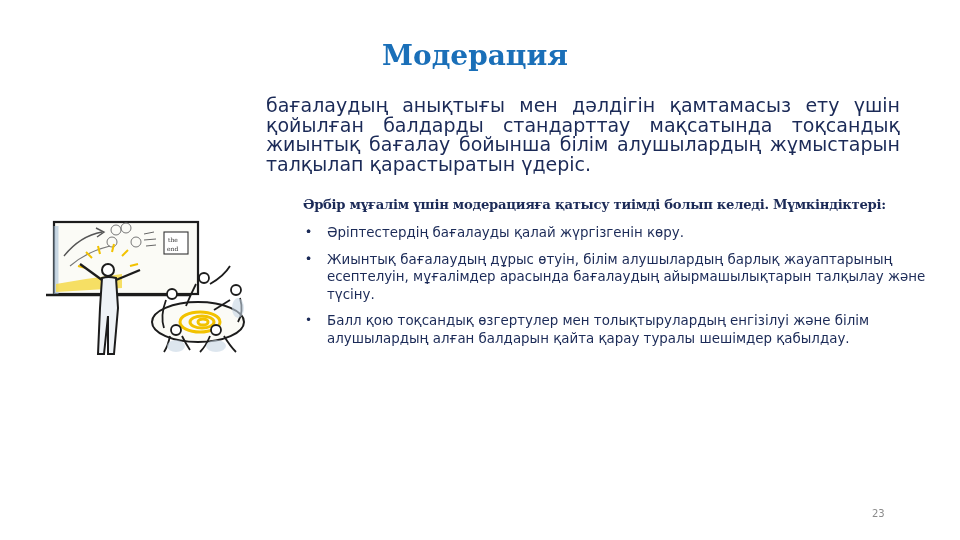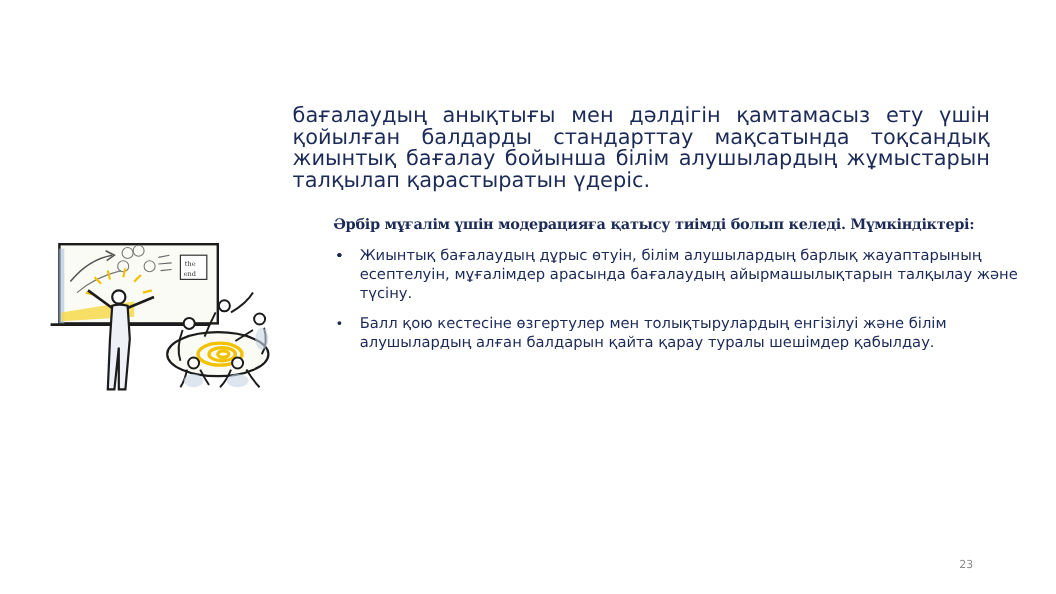--- a/index.html
+++ b/index.html
@@ -94,20 +94,21 @@
       font-family: "DejaVu Sans", "Liberation Sans", sans-serif;
       font-size: 10px;
       color: #8a8a8a;
     }
   </style>
 </head>
 <body>
 
 <div class="slide">
 
+  <div class="title">Модерация</div>
 
   <div class="definition">бағалаудың анықтығы мен дәлдігін қамтамасыз ету үшін қойылған балдарды стандарттау мақсатында тоқсандық жиынтық бағалау бойынша білім алушылардың жұмыстарын талқылап қарастыратын үдеріс.</div>
 
   <div class="illustration">
     <svg width="208" height="148" viewBox="0 0 208 148" xmlns="http://www.w3.org/2000/svg">
 
       <rect x="14" y="10" width="144" height="72" fill="#fbfbf6" stroke="#1c1c1c" stroke-width="2.2"></rect>
       <line x1="6" y1="83" x2="150" y2="83" stroke="#1c1c1c" stroke-width="2.5"></line>
       <path d="M16 14 L16 82" stroke="#a9c2d9" stroke-width="5" opacity="0.6"></path>
 
@@ -180,30 +181,31 @@
   </div>
 
   <div class="benefits">
     <div class="benefits-heading">Әрбір мұғалім үшін модерацияға қатысу тиімді болып келеді. Мүмкіндіктері:</div>
     <ul class="bullet-list">
       <li class="bullet-item">
         <span class="bullet-dot">•</span>
       </li>
       <li class="bullet-item">
         <span class="bullet-dot">•</span>
+        <span>Әріптестердің бағалауды қалай жүргізгенін көру.</span>
       </li>
       <li class="bullet-item">
         <span class="bullet-dot">•</span>
       </li>
       <li class="bullet-item">
         <span class="bullet-dot">•</span>
         <span>Жиынтық бағалаудың дұрыс өтуін, білім алушылардың барлық жауаптарының есептелуін, мұғалімдер арасында бағалаудың айырмашылықтарын талқылау және түсіну.</span>
       </li>
       <li class="bullet-item">
         <span class="bullet-dot">•</span>
-        <span>Балл қою кестесіне өзгертулер мен толықтырулардың енгізілуі және білім алушылардың алған балдарын қайта қарау туралы шешімдер қабылдау.</span>
+        <span>Балл қою тоқсандық өзгертулер мен толықтырулардың енгізілуі және білім алушылардың алған балдарын қайта қарау туралы шешімдер қабылдау.</span>
       </li>
     </ul>
   </div>
 
   <div class="page-number">23</div>
 
 </div>
 
 </body></html>

